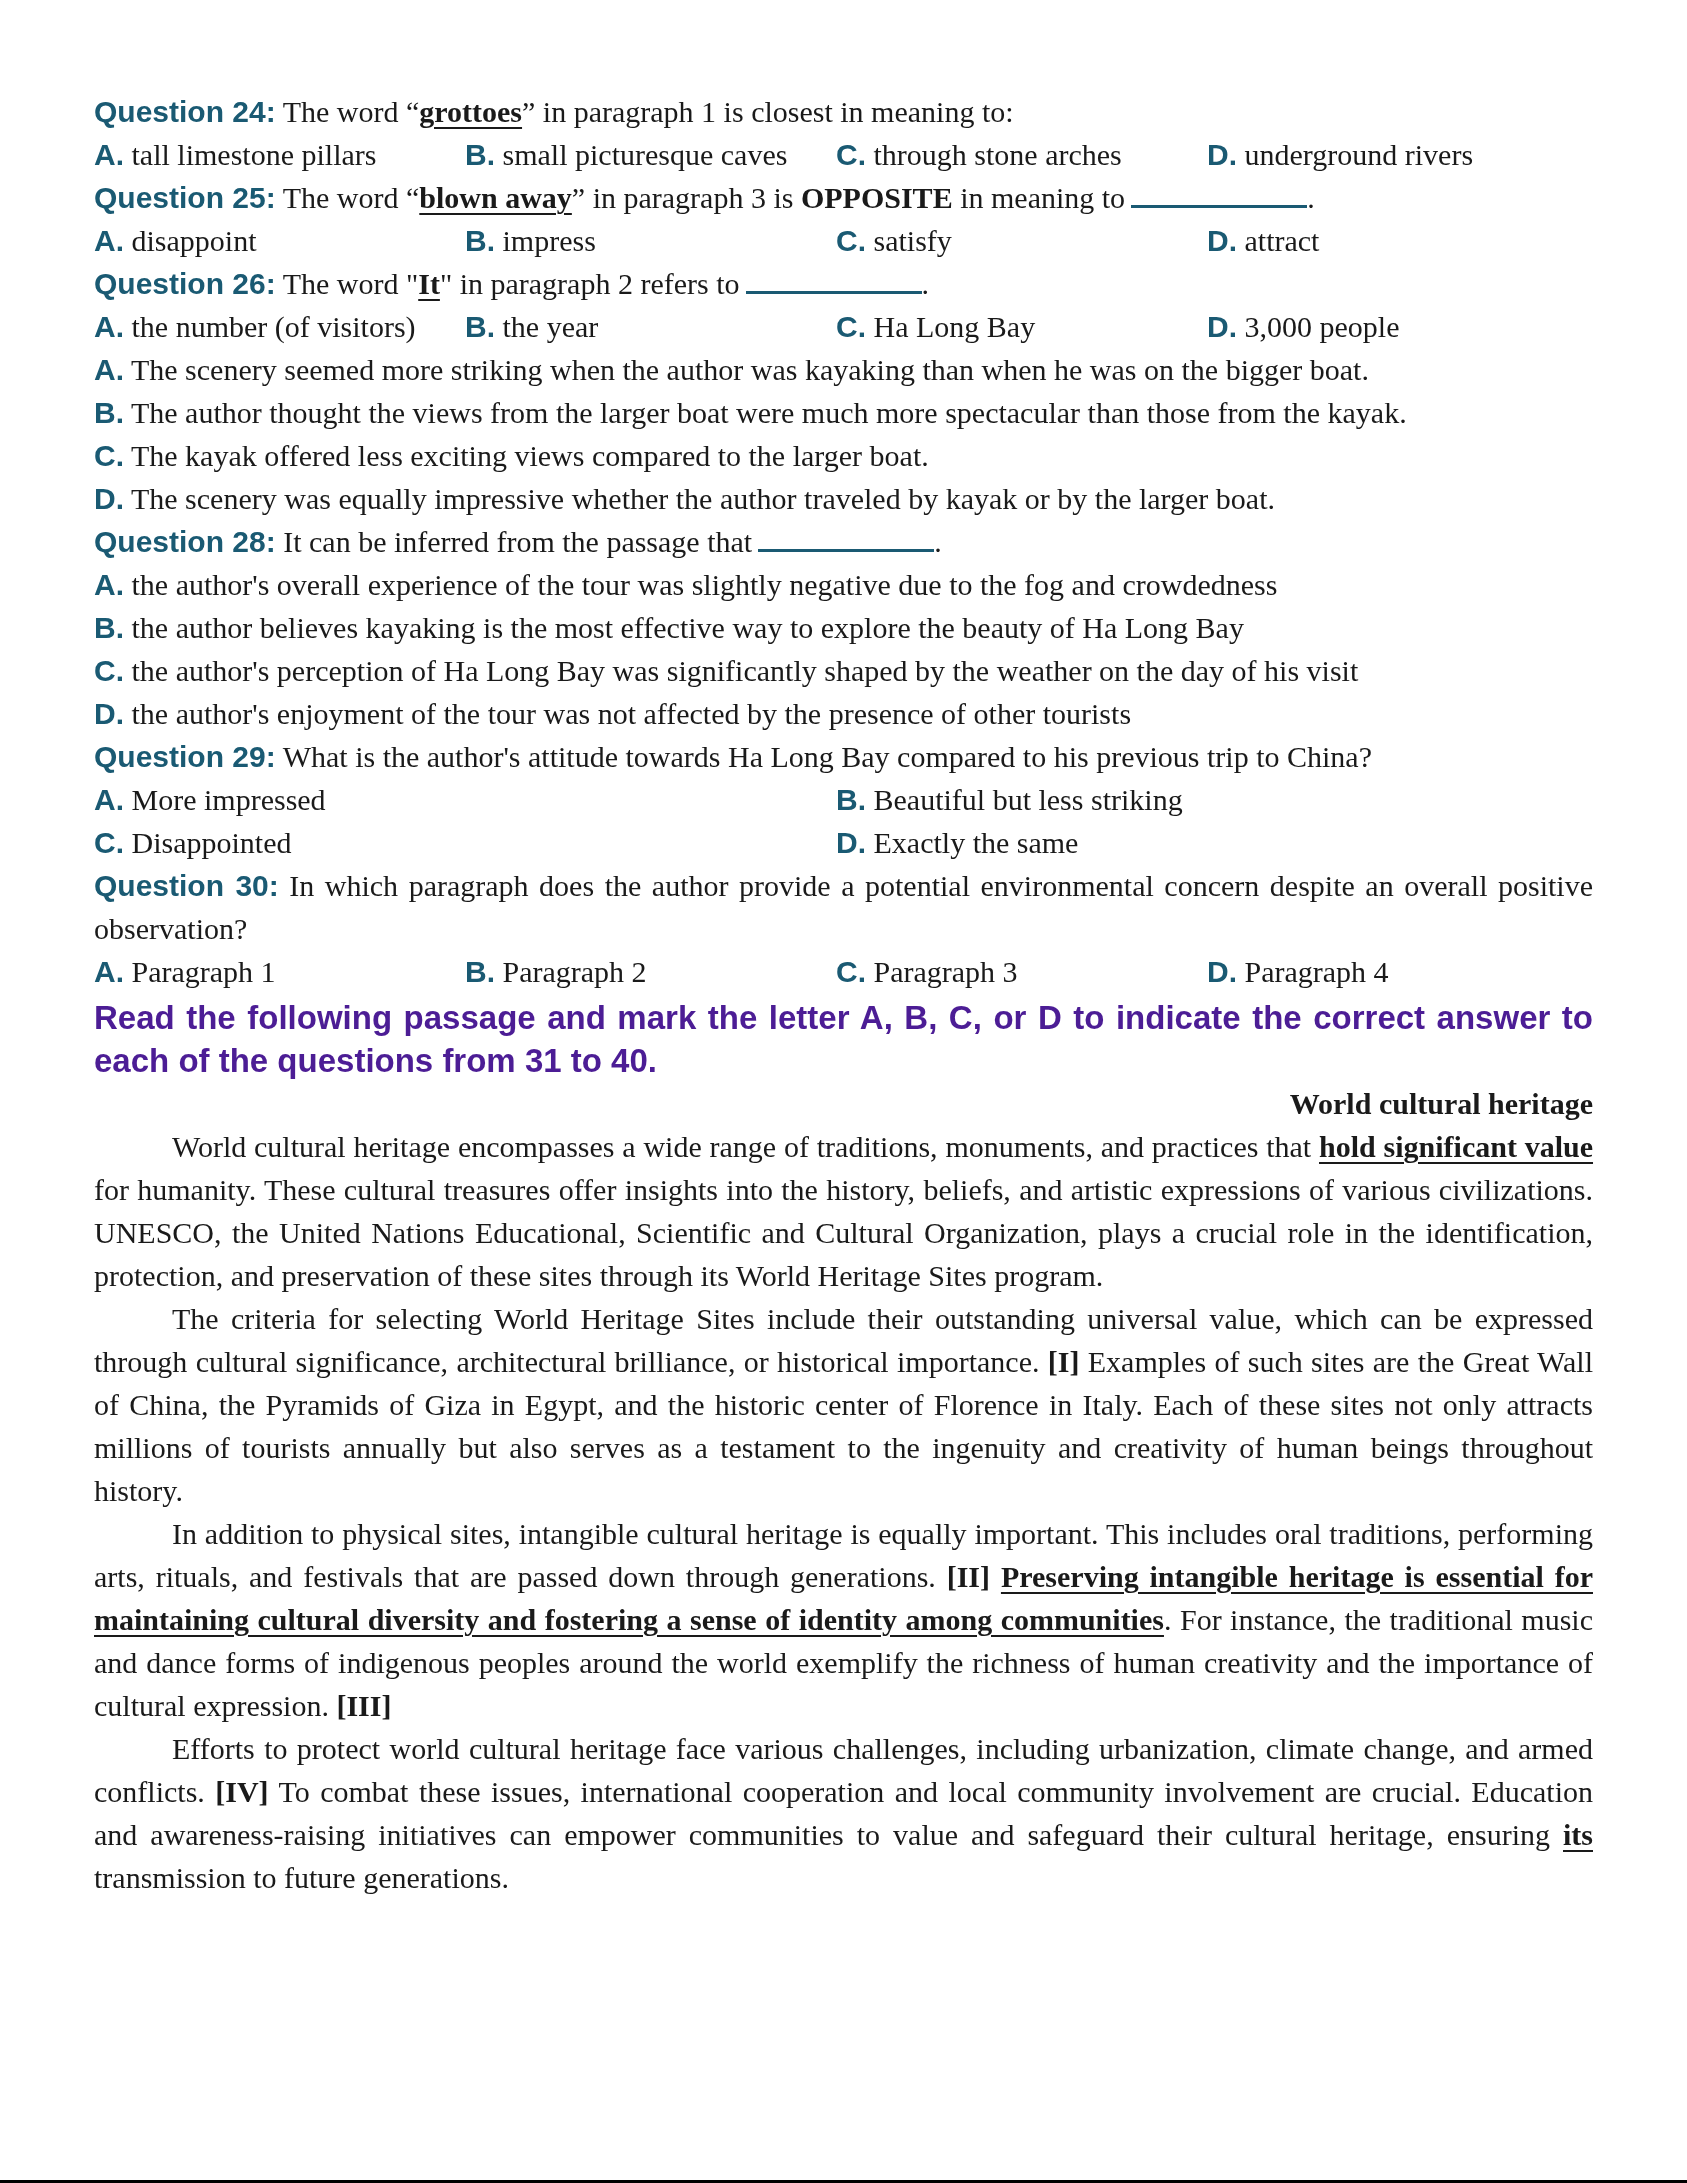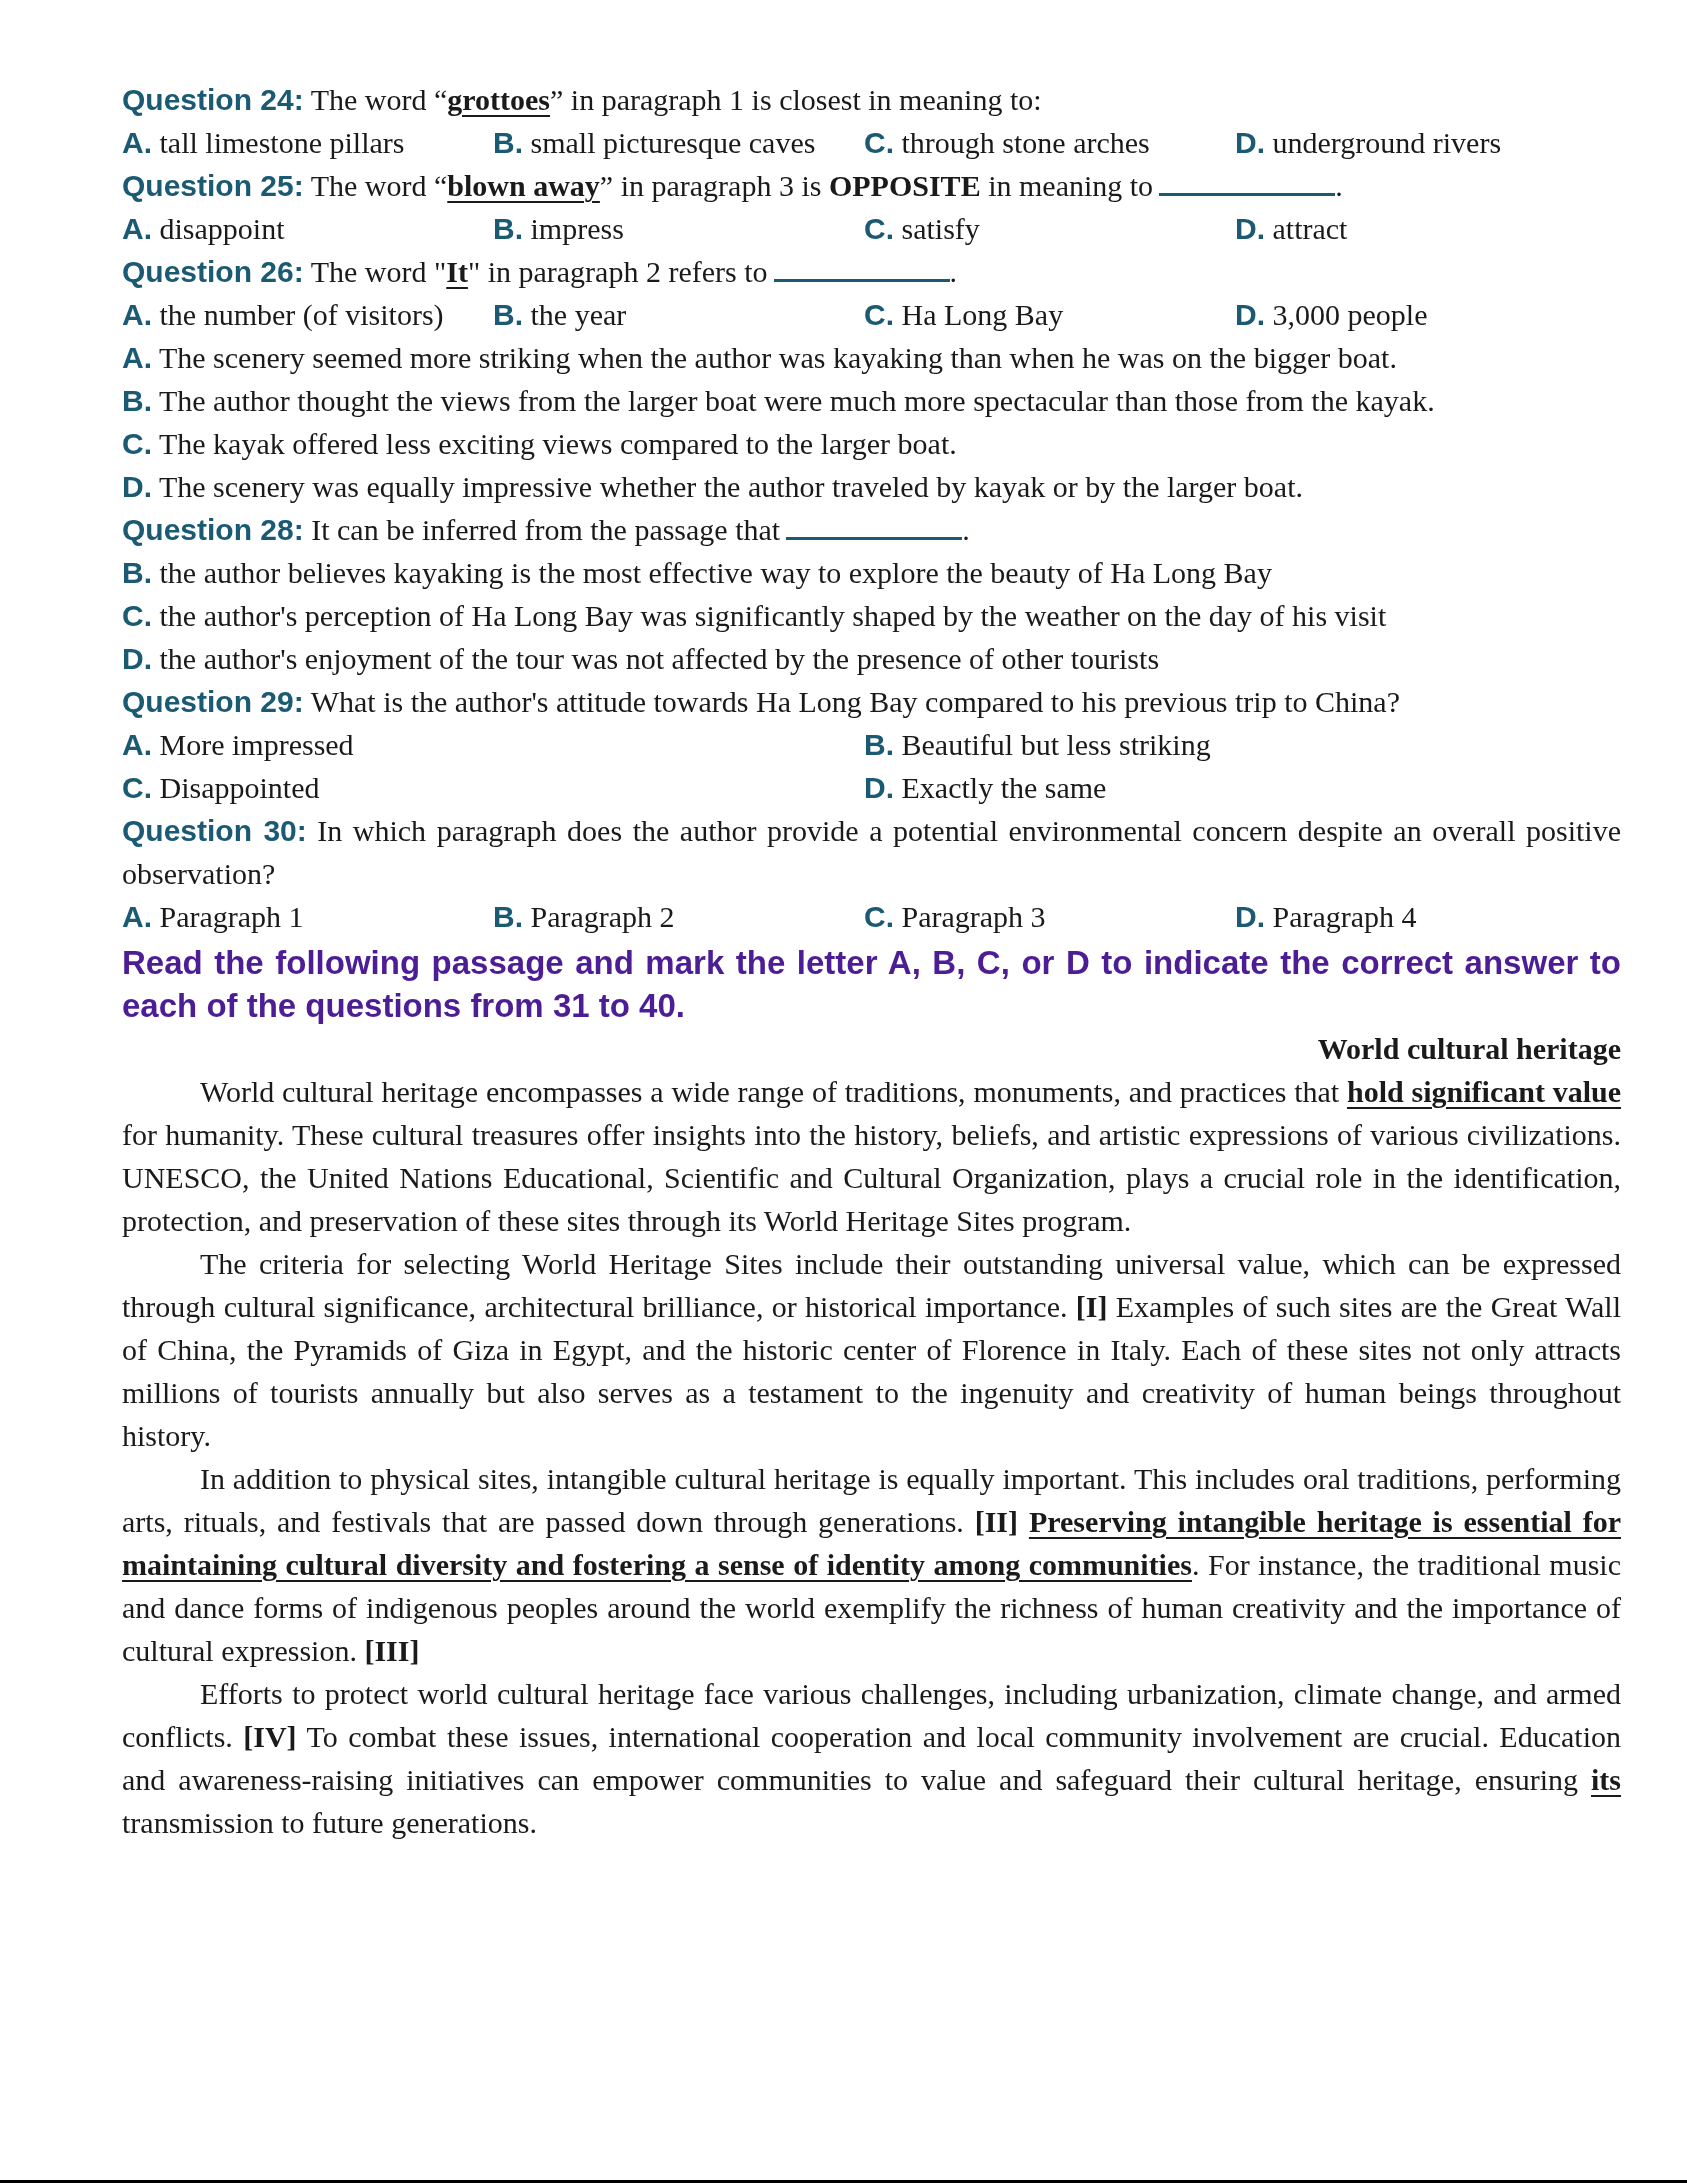--- a/index.html
+++ b/index.html
@@ -1,20 +1,20 @@
 <!DOCTYPE html>
 <html style="font-size:12px"><head>
 <meta charset="utf-8">
 <style>
   html, body { margin: 0; padding: 0; background: #ffffff; }
   body { width: 1687px; height: 2183px; position: relative; overflow: hidden; }
   .page {
-    position: absolute; left: 94px; top: 78px; width: 1499px;
+    position: absolute; left: 94px; top: 90px; width: 1499px;
     font-family: "Liberation Serif", "DejaVu Serif", serif;
-    font-size: 30px; line-height: 43px; color: #1a1a1a; margin-left: 28px;
+    font-size: 30px; line-height: 43px; color: #1a1a1a;
   }
   .line { white-space: nowrap; height: 43px; }
   .wrap { white-space: normal; text-align: justify; }
   .lbl {
     font-family: "Liberation Sans", "DejaVu Sans", sans-serif;
     font-weight: bold; color: #1a5a73;
   }
   .opt { display: inline-block; }
   .col4 .opt { width: 371px; }
   .col2 .opt { width: 742px; }
@@ -64,20 +64,21 @@
 
   <div class="line"><span class="lbl">A.</span> <span>The scenery seemed more striking when the author was kayaking than when he was on the bigger boat.</span></div>
   <div class="line"><span class="lbl">B.</span> <span>The author thought the views from the larger boat were much more spectacular than those from the kayak.</span></div>
   <div class="line"><span class="lbl">C.</span> <span>The kayak offered less exciting views compared to the larger boat.</span></div>
   <div class="line"><span class="lbl">D.</span> <span>The scenery was equally impressive whether the author traveled by kayak or by the larger boat.</span></div>
 
   <div class="line">
     <span class="lbl">Question 28:</span>
     <span>It can be inferred from the passage that</span><span class="blank"></span><span>.</span>
   </div>
+  <div class="line"><span class="lbl">A.</span> <span>the author's overall experience of the tour was slightly negative due to the fog and crowdedness</span></div>
   <div class="line"><span class="lbl">B.</span> <span>the author believes kayaking is the most effective way to explore the beauty of Ha Long Bay</span></div>
   <div class="line"><span class="lbl">C.</span> <span>the author's perception of Ha Long Bay was significantly shaped by the weather on the day of his visit</span></div>
   <div class="line"><span class="lbl">D.</span> <span>the author's enjoyment of the tour was not affected by the presence of other tourists</span></div>
 
   <div class="line">
     <span class="lbl">Question 29:</span>
     <span>What is the author's attitude towards Ha Long Bay compared to his previous trip to China?</span>
   </div>
   <div class="line col2">
     <span class="opt"><span class="lbl">A.</span> <span>More impressed</span></span><span class="opt"><span class="lbl">B.</span> <span>Beautiful but less striking</span></span>

